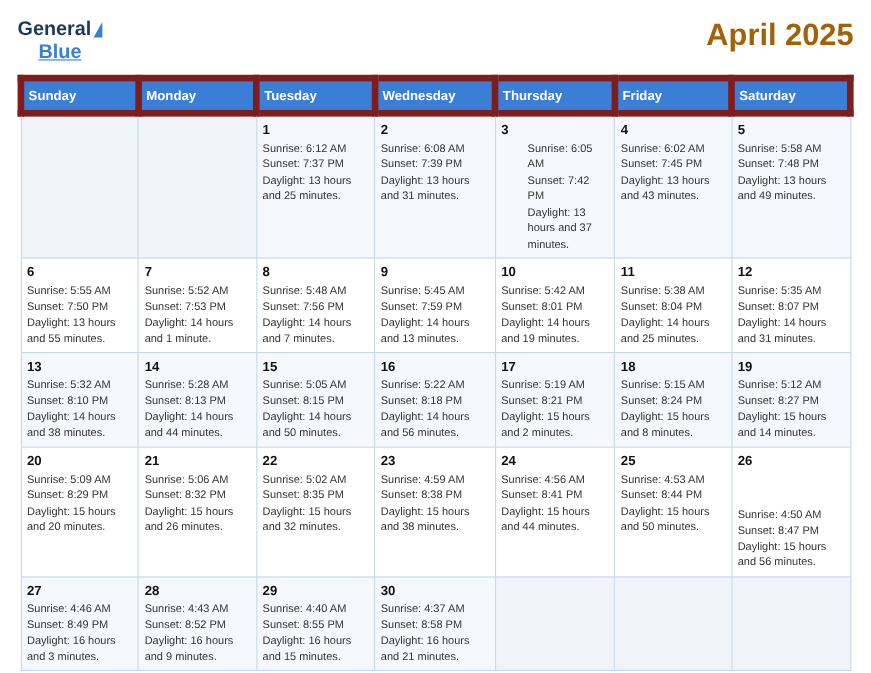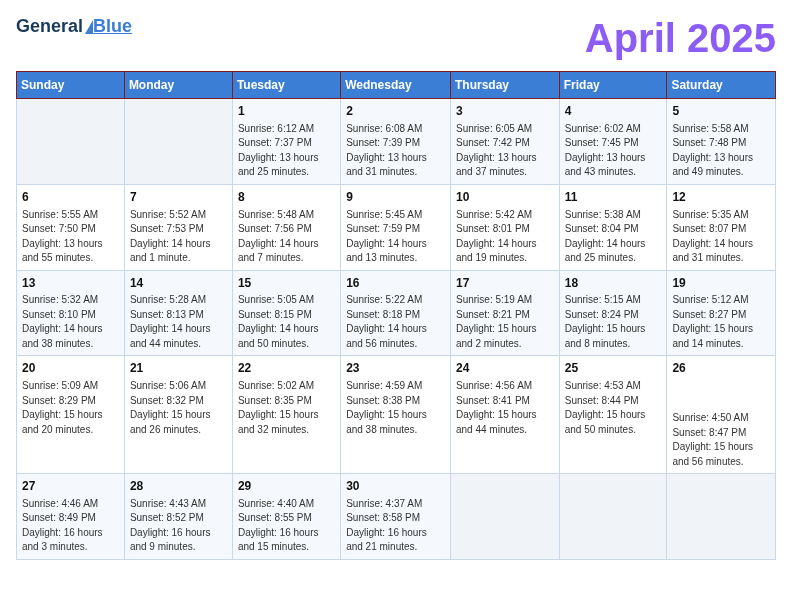--- a/index.html
+++ b/index.html
@@ -11,21 +11,21 @@
       padding: 16px;
     }
     .header {
       display: flex;
       justify-content: space-between;
       align-items: flex-start;
       margin-bottom: 10px;
     }
     .logo {
       display: flex;
-      flex-direction: row;
+      flex-direction: column;
       align-items: center;
     }
     .logo-general {
       font-size: 18px;
       font-weight: bold;
       color: #1a3a5c;
     }
     .logo-blue {
       font-size: 18px;
       font-weight: bold;
@@ -42,41 +42,41 @@
       vertical-align: middle;
     }
     .logo-line {
       display: flex;
       align-items: center;
     }
     .title-block {
       text-align: right;
     }
     .month-title {
-      font-size: 40px;
-      font-weight: bold;
-      color: #8b5cf6;
+      font-size: 28px;
+      font-weight: bold;
+      color: #a16207;
     }
     .location-title {
       font-size: 16px;
       color: #1a3a5c;
     }
     table {
       width: 100%;
       border-collapse: collapse;
       font-size: 11px;
     }
     thead tr th {
       background-color: #3a7fd5;
       color: #fff;
       padding: 6px 4px;
       text-align: left;
       font-weight: bold;
       font-size: 12px;
-      border: 1px solid #7f1d1d;
+      border: 6px solid #7f1d1d;
     }
     tbody tr td {
       border: 1px solid #c8d8e8;
       vertical-align: top;
       padding: 4px 5px;
       width: 113px;
       min-height: 80px;
       background: #fff;
       color: #222;
       line-height: 1.4;
@@ -143,21 +143,21 @@
 Daylight: 13 hours and 25 minutes.</div>
         </td>
         <td>
           <div class="day-num">2</div>
           <div class="day-detail" style="white-space: pre-line;">Sunrise: 6:08 AM
 Sunset: 7:39 PM
 Daylight: 13 hours and 31 minutes.</div>
         </td>
         <td>
           <div class="day-num">3</div>
-          <div class="day-detail" style="white-space: pre-line;">Sunrise: 6:05 AM
+          <div class="day-detail" style="white-space: pre-line; margin-left: 24px;">Sunrise: 6:05 AM
 Sunset: 7:42 PM
 Daylight: 13 hours and 37 minutes.</div>
         </td>
         <td>
           <div class="day-num">4</div>
           <div class="day-detail" style="white-space: pre-line;">Sunrise: 6:02 AM
 Sunset: 7:45 PM
 Daylight: 13 hours and 43 minutes.</div>
         </td>
         <td>

